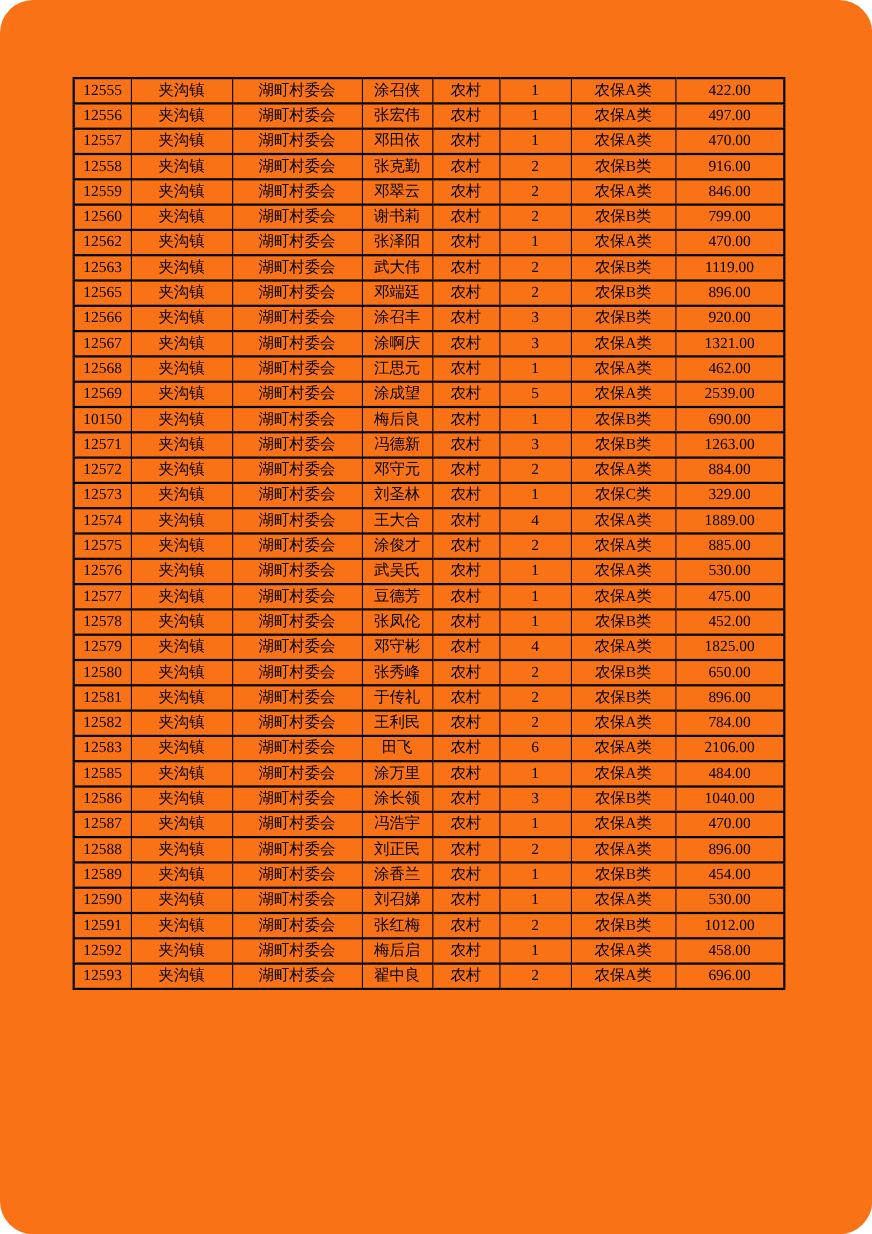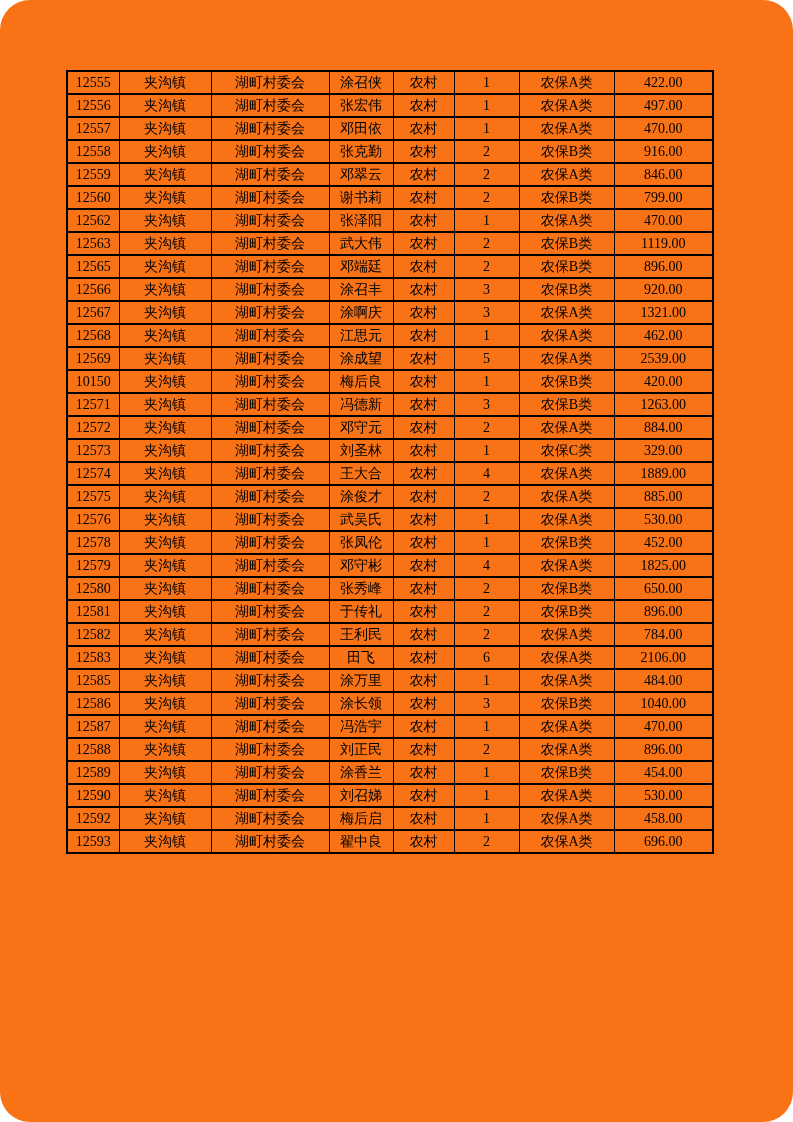--- a/index.html
+++ b/index.html
@@ -194,21 +194,21 @@
           <td>2539.00</td>
         </tr>
         <tr>
           <td>10150</td>
           <td>夹沟镇</td>
           <td>湖町村委会</td>
           <td>梅后良</td>
           <td>农村</td>
           <td>1</td>
           <td>农保B类</td>
-          <td>420.00</td>
+          <td>690.00</td>
         </tr>
         <tr>
           <td>12571</td>
           <td>夹沟镇</td>
           <td>湖町村委会</td>
           <td>冯德新</td>
           <td>农村</td>
           <td>3</td>
           <td>农保B类</td>
           <td>1263.00</td>
@@ -257,20 +257,30 @@
           <td>12576</td>
           <td>夹沟镇</td>
           <td>湖町村委会</td>
           <td>武吴氏</td>
           <td>农村</td>
           <td>1</td>
           <td>农保A类</td>
           <td>530.00</td>
         </tr>
         <tr>
+          <td>12577</td>
+          <td>夹沟镇</td>
+          <td>湖町村委会</td>
+          <td>豆德芳</td>
+          <td>农村</td>
+          <td>1</td>
+          <td>农保A类</td>
+          <td>475.00</td>
+        </tr>
+        <tr>
           <td>12578</td>
           <td>夹沟镇</td>
           <td>湖町村委会</td>
           <td>张凤伦</td>
           <td>农村</td>
           <td>1</td>
           <td>农保B类</td>
           <td>452.00</td>
         </tr>
         <tr>
@@ -375,20 +385,30 @@
         </tr>
         <tr>
           <td>12590</td>
           <td>夹沟镇</td>
           <td>湖町村委会</td>
           <td>刘召娣</td>
           <td>农村</td>
           <td>1</td>
           <td>农保A类</td>
           <td>530.00</td>
+        </tr>
+        <tr>
+          <td>12591</td>
+          <td>夹沟镇</td>
+          <td>湖町村委会</td>
+          <td>张红梅</td>
+          <td>农村</td>
+          <td>2</td>
+          <td>农保B类</td>
+          <td>1012.00</td>
         </tr>
         <tr>
           <td>12592</td>
           <td>夹沟镇</td>
           <td>湖町村委会</td>
           <td>梅后启</td>
           <td>农村</td>
           <td>1</td>
           <td>农保A类</td>
           <td>458.00</td>

